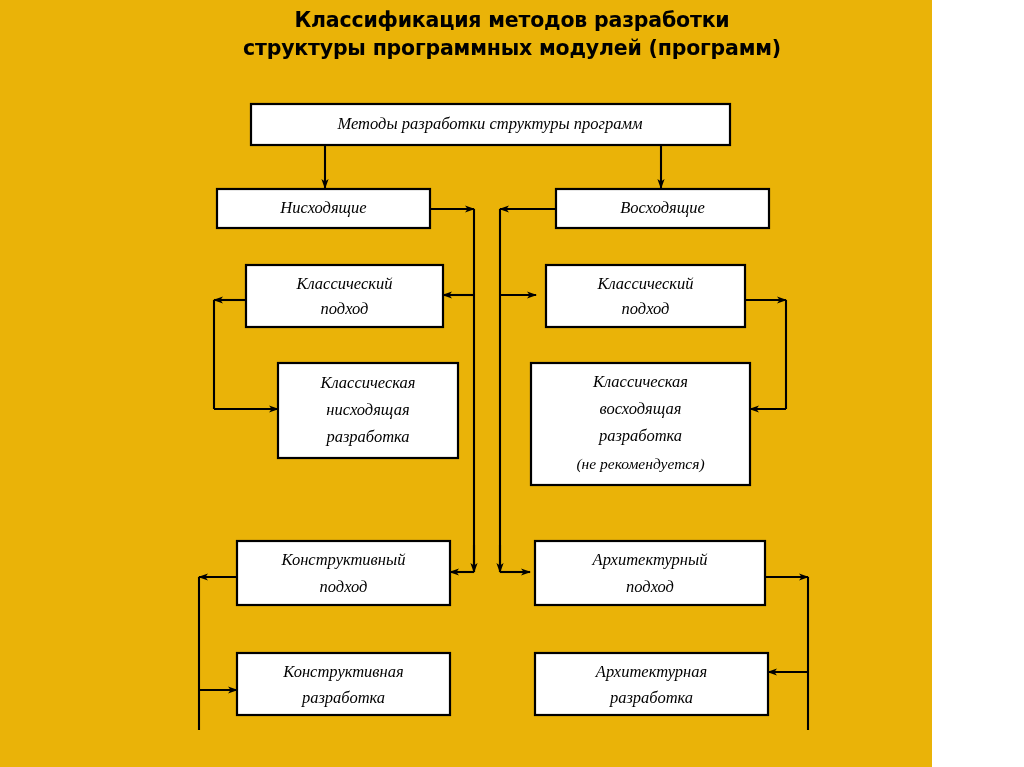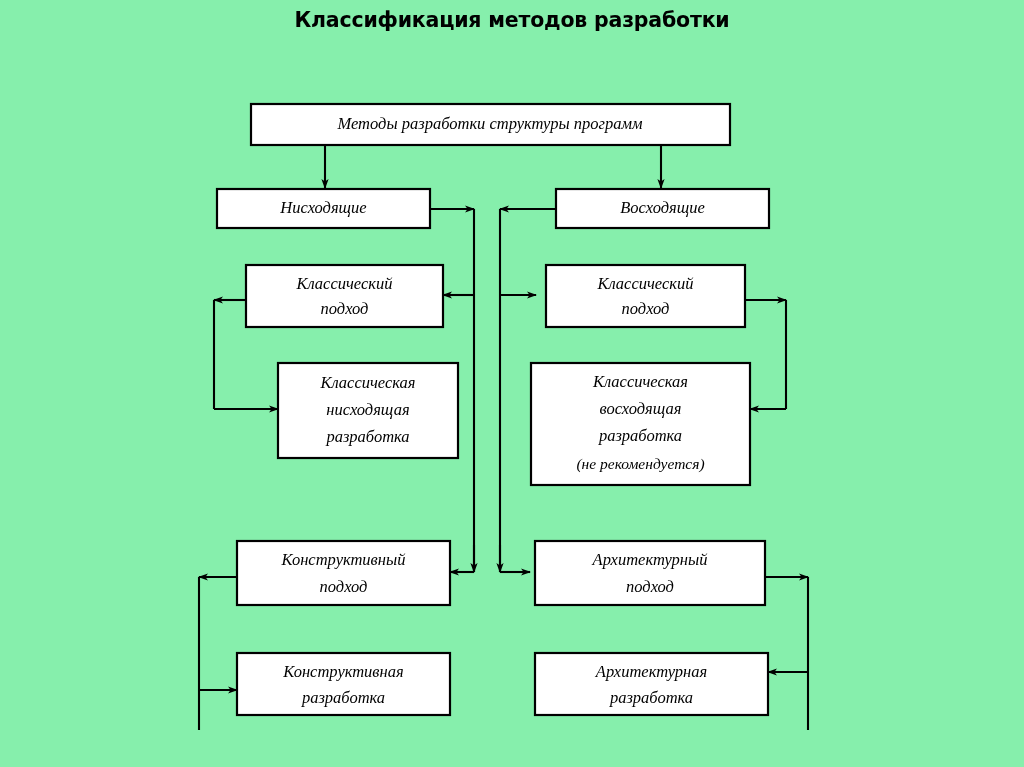--- a/index.html
+++ b/index.html
@@ -8,23 +8,23 @@
     background: #ffffff;
   }
   body {
     width: 1024px;
     height: 767px;
     overflow: hidden;
     font-family: "Liberation Sans", sans-serif;
   }
   #page {
     position: relative;
-    width: 1024px;
+    width: 932px;
     height: 767px;
-    background: #86efac;
+    background: #eab308;
   }
   .title-block {
     position: absolute;
     left: 0;
     top: 6px;
     width: 1024px;
     text-align: center;
     font-family: "DejaVu Sans", sans-serif;
     font-weight: bold;
     font-size: 20.5px;
@@ -59,20 +59,21 @@
     stroke-linecap: butt;
   }
 </style>
 </head>
 <body>
 
 <div id="page">
 
   <div class="title-block">
     <span class="title-line">Классификация методов разработки</span>
+    <span class="title-line">структуры программных модулей (программ)</span>
   </div>
 
   <svg class="diagram" width="1024" height="767" viewBox="0 0 1024 767">
 
     <defs>
       <marker id="ah" markerWidth="10" markerHeight="10" refX="9" refY="3.6" orient="auto" markerUnits="userSpaceOnUse">
         <path d="M0,0 L10,3.6 L0,7.2 L2.6,3.6 Z" fill="#000000"></path>
       </marker>
     </defs>
 

